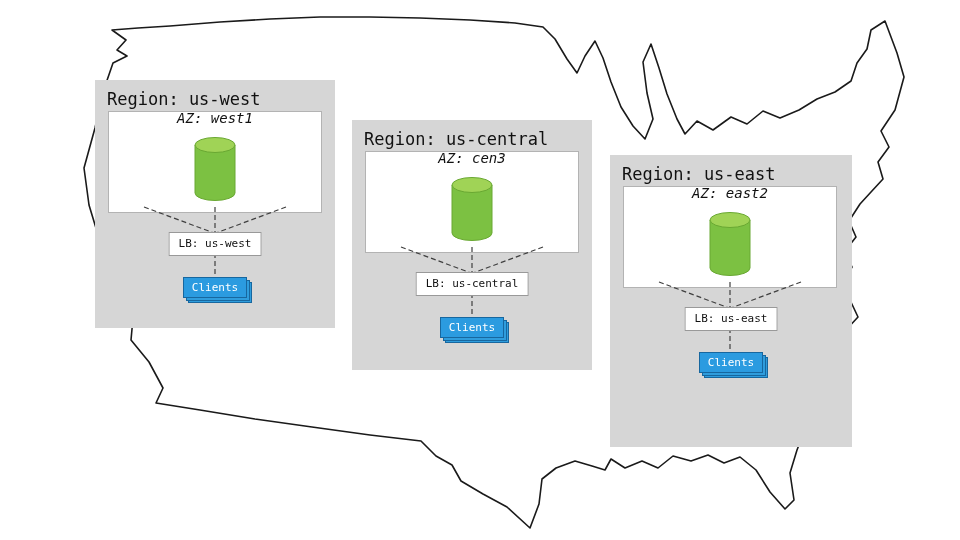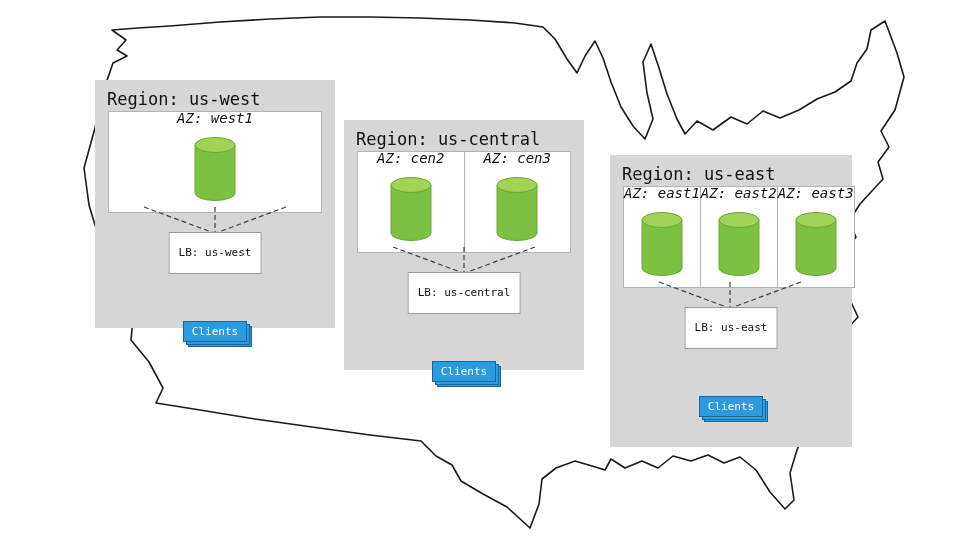--- a/index.html
+++ b/index.html
@@ -36,27 +36,27 @@
   .az-label {
     font-size:14px; line-height:13px; white-space:nowrap;font-style:italic;
   }
   .cyl { margin-top:11px; display:block; }
   .connectors {
     position:absolute; left:0; top:0; z-index:0; pointer-events:none;
   }
   .lb {
     position:absolute; top:152px; left:50%; transform:translateX(-50%);
     background:#ffffff; border:1px solid #999999;
-    font-size:11px; line-height:14px; padding:13px 9px;
+    font-size:11px; line-height:14px; padding:4px 9px;
     white-space:nowrap; z-index:1;
   }
   .clients-wrap {
     position:absolute; top:197px; left:50%;
     width:64px; height:21px;
-    margin-left:-32px; z-index:1;margin-top:44px;
+    margin-left:-32px; z-index:1;
   }
   .cl-back {
     position:absolute; left:0; top:0; width:100%; height:100%;
     background:#2f9ddd; border:1px solid #17679f;
   }
   .cl-b2 { transform:translate(5px,5px); }
   .cl-b1 { transform:translate(3px,3px); }
   .cl-front {
     position:absolute; left:0; top:0; width:100%; height:100%;
     background:#2b9be0; border:1px solid #17679f;
@@ -105,31 +105,24 @@
 
   <div class="lb">LB: us-west</div>
 
   <div class="clients-wrap">
     <div class="cl-back cl-b2"></div>
     <div class="cl-back cl-b1"></div>
     <div class="cl-front">Clients</div>
   </div>
 </div>
 
-<div class="region" style="left:344px; top:120px; width:240px; height:250px;">
+<div class="region" style="left:352px; top:120px; width:240px; height:250px;">
   <div class="region-title">Region: us-central</div>
 
   <div class="az-row">
-    <div class="az">
-      <div class="az-label">AZ: cen2</div>
-      <svg class="cyl" width="44" height="66" viewBox="0 0 44 66">
-        <path d="M2,9 L2,57 A20,7.5 0 0 0 42,57 L42,9" fill="#7cc142" stroke="#69a832" stroke-width="1"></path>
-        <ellipse cx="22" cy="9" rx="20" ry="7.5" fill="#a0d356" stroke="#69a832" stroke-width="1"></ellipse>
-      </svg>
-    </div>
     <div class="az">
       <div class="az-label">AZ: cen3</div>
       <svg class="cyl" width="44" height="66" viewBox="0 0 44 66">
         <path d="M2,9 L2,57 A20,7.5 0 0 0 42,57 L42,9" fill="#7cc142" stroke="#69a832" stroke-width="1"></path>
         <ellipse cx="22" cy="9" rx="20" ry="7.5" fill="#a0d356" stroke="#69a832" stroke-width="1"></ellipse>
       </svg>
     </div>
   </div>
 
   <svg class="connectors" width="240" height="230" viewBox="0 0 240 230">
@@ -146,35 +139,21 @@
     <div class="cl-back cl-b1"></div>
     <div class="cl-front">Clients</div>
   </div>
 </div>
 
 <div class="region" style="left:610px; top:155px; width:242px; height:292px;">
   <div class="region-title">Region: us-east</div>
 
   <div class="az-row">
     <div class="az">
-      <div class="az-label">AZ: east1</div>
-      <svg class="cyl" width="44" height="66" viewBox="0 0 44 66">
-        <path d="M2,9 L2,57 A20,7.5 0 0 0 42,57 L42,9" fill="#7cc142" stroke="#69a832" stroke-width="1"></path>
-        <ellipse cx="22" cy="9" rx="20" ry="7.5" fill="#a0d356" stroke="#69a832" stroke-width="1"></ellipse>
-      </svg>
-    </div>
-    <div class="az">
       <div class="az-label">AZ: east2</div>
-      <svg class="cyl" width="44" height="66" viewBox="0 0 44 66">
-        <path d="M2,9 L2,57 A20,7.5 0 0 0 42,57 L42,9" fill="#7cc142" stroke="#69a832" stroke-width="1"></path>
-        <ellipse cx="22" cy="9" rx="20" ry="7.5" fill="#a0d356" stroke="#69a832" stroke-width="1"></ellipse>
-      </svg>
-    </div>
-    <div class="az">
-      <div class="az-label">AZ: east3</div>
       <svg class="cyl" width="44" height="66" viewBox="0 0 44 66">
         <path d="M2,9 L2,57 A20,7.5 0 0 0 42,57 L42,9" fill="#7cc142" stroke="#69a832" stroke-width="1"></path>
         <ellipse cx="22" cy="9" rx="20" ry="7.5" fill="#a0d356" stroke="#69a832" stroke-width="1"></ellipse>
       </svg>
     </div>
   </div>
 
   <svg class="connectors" width="240" height="230" viewBox="0 0 240 230">
     <line x1="49" y1="127" x2="119" y2="153" stroke="#3f3f3f" stroke-width="1.2" stroke-dasharray="5 3"></line>
     <line x1="120" y1="127" x2="120" y2="153" stroke="#3f3f3f" stroke-width="1.2" stroke-dasharray="5 3"></line>

